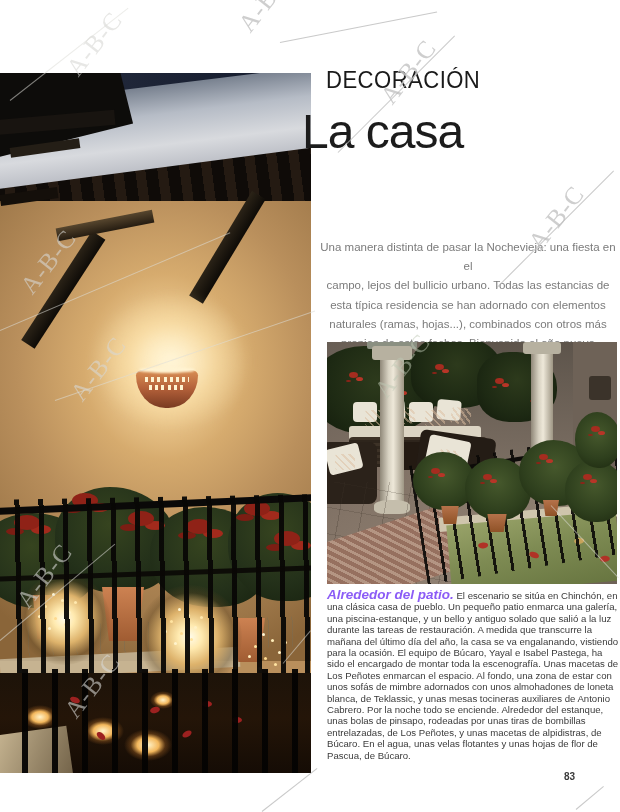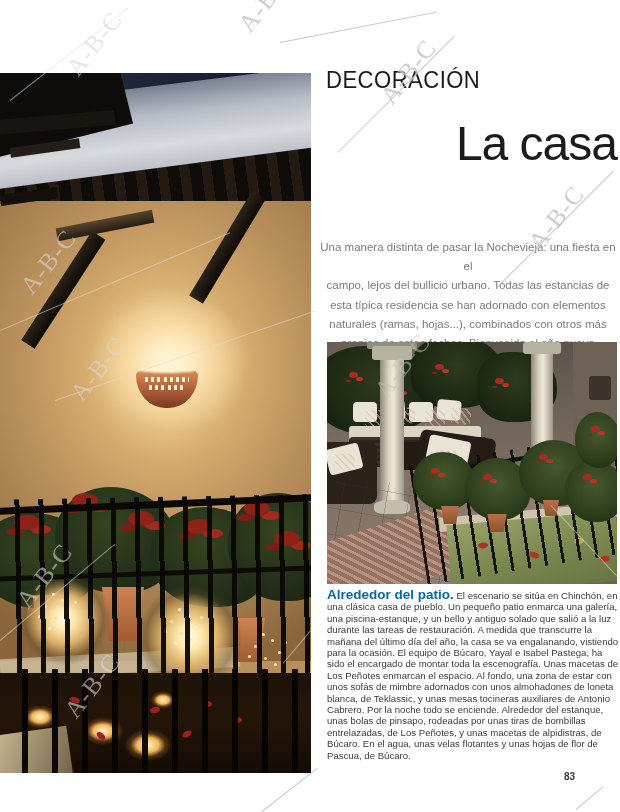--- a/index.html
+++ b/index.html
@@ -8,33 +8,33 @@
     background:#ffffff;overflow:hidden;
     font-family:"Liberation Sans", sans-serif;
   }
   .abs{position:absolute;}
 
   
   .kicker{
     left:326px;top:66px;font-size:24px;color:#1a1a1a;font-weight:400;
     letter-spacing:0.5px;transform:scaleX(0.92);transform-origin:left top;white-space:nowrap;
   }
-  .title-wrap{left:302px;top:118px;width:315px;text-align:right;}
+  .title-wrap{left:302px;top:106px;width:315px;text-align:left;}
   .title-line1{font-size:48px;line-height:52px;color:#1c1c1c;font-weight:400;letter-spacing:-1px;}
   .title-line2{font-size:49px;line-height:52px;font-weight:700;letter-spacing:-1.5px;color:#8f2a4c;}
   .title-line2 span{display:inline-block;transform:scaleX(0.9);transform-origin:center;}
   .intro{
     left:318px;top:238px;width:300px;text-align:center;
     font-size:11.5px;line-height:19.2px;color:#7b7b7b;white-space:pre-line;
   }
   .article{
     left:327px;top:589px;width:292px;
     font-size:9.6px;line-height:11.4px;color:#3b3b3b;text-align:left;
   }
-  .lead-in{font-size:13.5px;font-weight:700;color:#0369a1;line-height:11.4px;}
+  .lead-in{font-size:13.5px;font-weight:700;color:#8b5cf6;line-height:11.4px;font-style:italic;}
   .page-number{left:564px;top:771px;font-size:10px;color:#3a3a3a;font-weight:700;}
 
   
   .photo-left{left:0;top:73px;width:311px;height:700px;overflow:hidden;background:#b98f5c;}
   .lp-sky{left:0;top:0;width:311px;height:160px;background:linear-gradient(100deg,#2a3146 0%,#1d2436 45%,#131a2b 100%);}
   .lp-white-wall{left:-15px;top:12px;width:360px;height:96px;transform:rotate(-7deg);
     background:linear-gradient(180deg,#78818f 0%,#b6bcc6 30%,#d8dade 62%,#aeb1ba 100%);}
   .lp-roofcorner{left:-25px;top:-15px;width:150px;height:85px;transform:rotate(-14deg);background:#0d0c0a;}
   .lp-roofbeam{left:-5px;top:42px;width:120px;height:15px;transform:rotate(-5deg);background:#181410;}
   .lp-roofbeam2{left:10px;top:70px;width:70px;height:10px;transform:rotate(-8deg);background:#241e16;}

